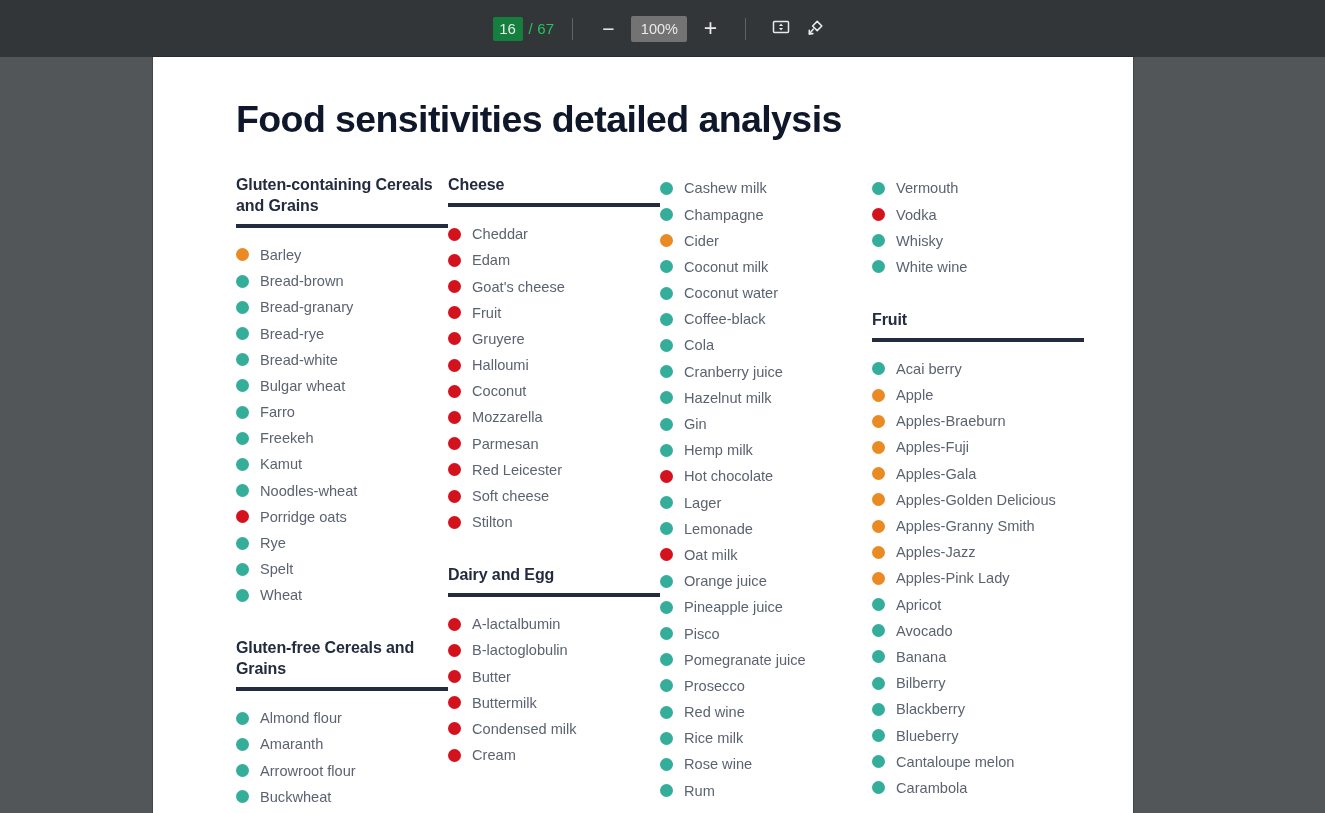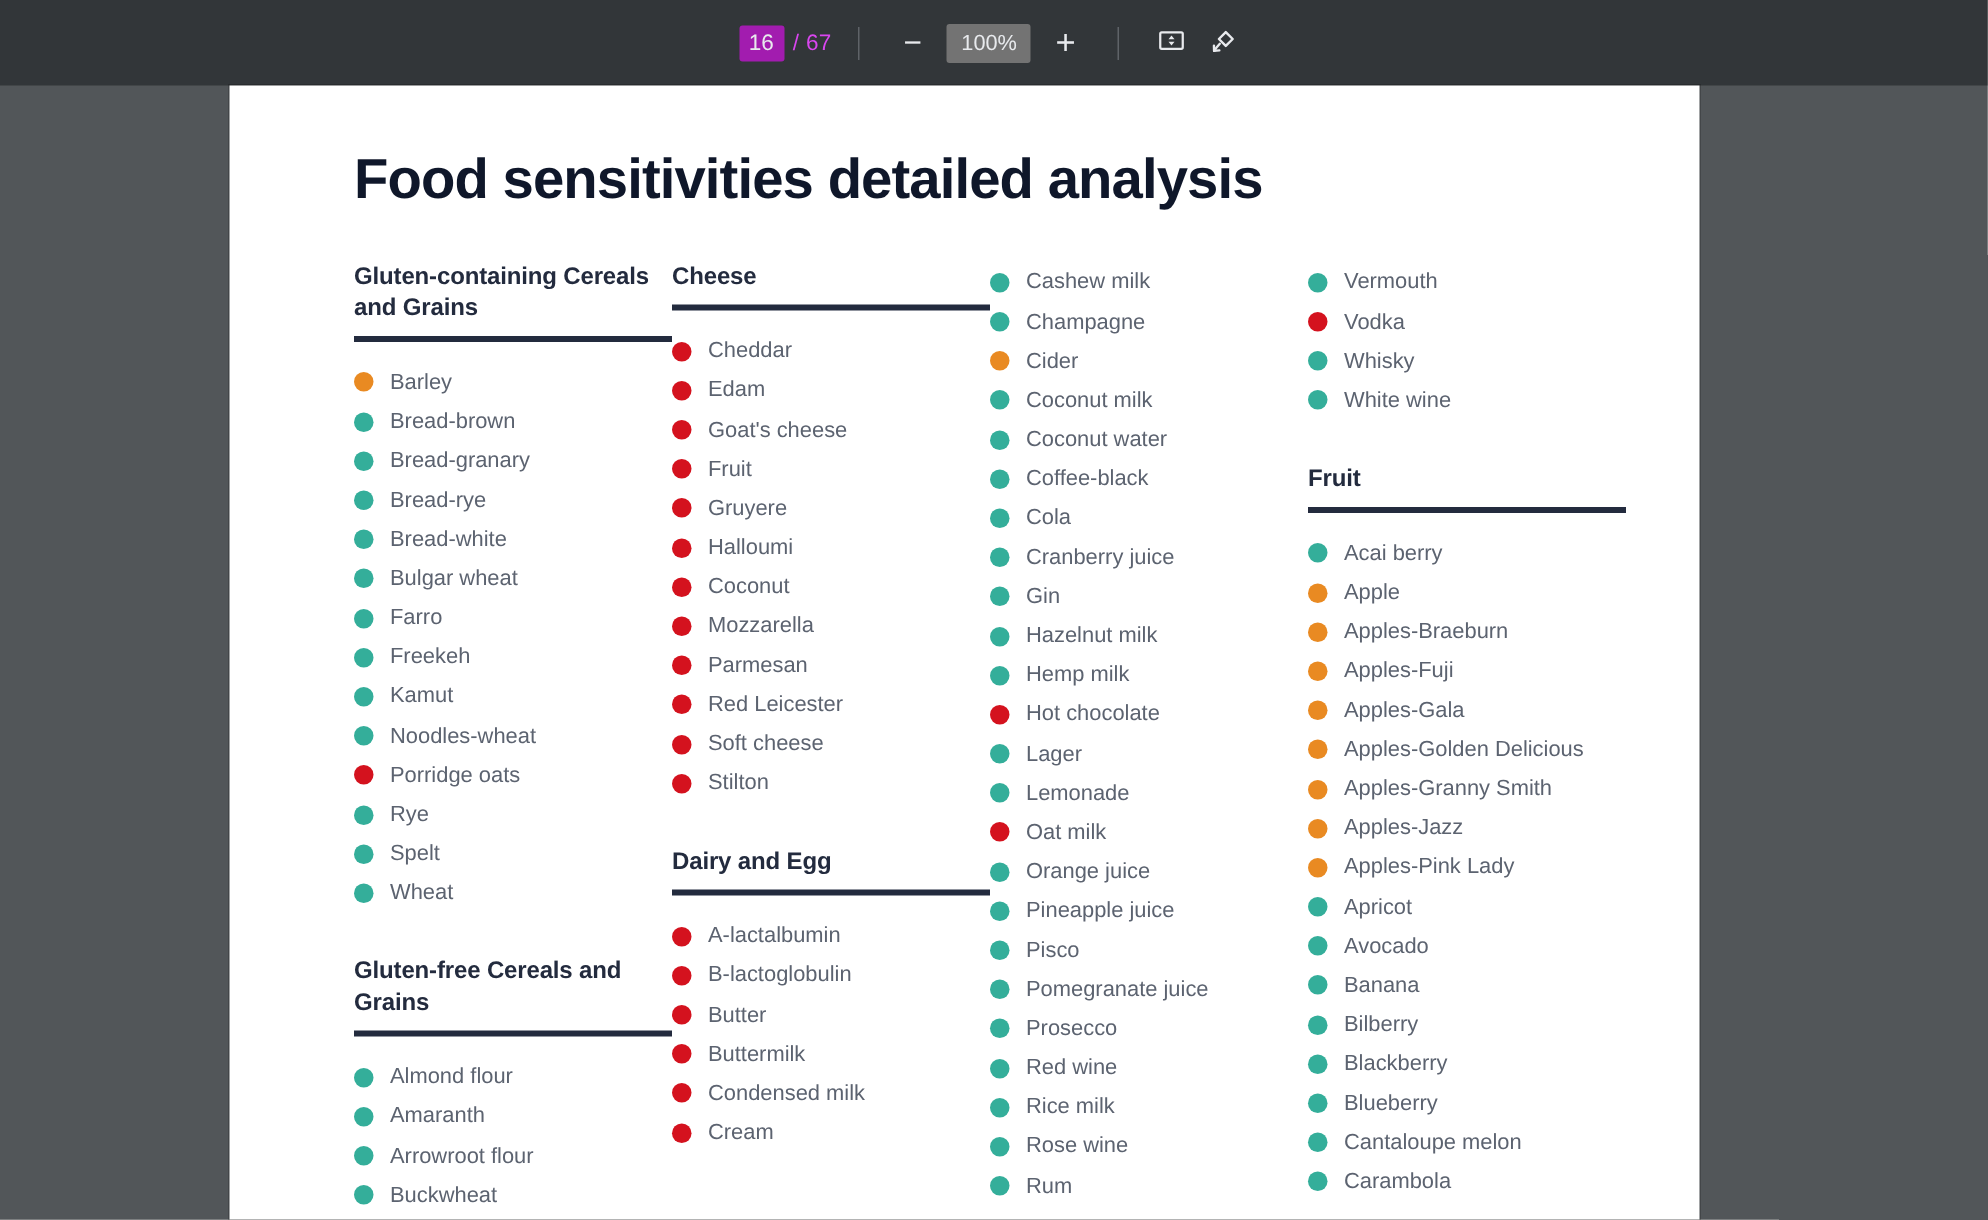--- a/index.html
+++ b/index.html
@@ -20,31 +20,31 @@
     color: #e8eaed;
     user-select: none;
   }
   .tb-group { display: flex; align-items: center; }
 
   .page-box {
     display: flex; align-items: center; gap: 6px;
     font-size: 15px; letter-spacing: .2px;
   }
   .page-input {
-    background: #a21caf;
+    background: #15803d;
     border: none; outline: none;
     color: #e8eaed;
     font-family: "Liberation Sans", sans-serif;
     font-size: 15px;
     text-align: center;
     width: 30px; height: 24px;
     border-radius: 2px;
     padding: 0 0;
   }
-  .page-total { color: #d946ef; font-size: 15px; }
+  .page-total { color: #22c55e; font-size: 15px; }
 
   .tb-sep {
     width: 1px; height: 22px;
     background: #5f6368;
     margin: 0 18px;
   }
 
   .tb-btn {
     width: 34px; height: 34px;
     display: flex; align-items: center; justify-content: center;
@@ -391,25 +391,25 @@
               <li class="item">
                 <span class="dot green"></span>
                 <span class="item-label">Cola</span>
               </li>
               <li class="item">
                 <span class="dot green"></span>
                 <span class="item-label">Cranberry juice</span>
               </li>
               <li class="item">
                 <span class="dot green"></span>
+                <span class="item-label">Hazelnut milk</span>
+              </li>
+              <li class="item">
+                <span class="dot green"></span>
                 <span class="item-label">Gin</span>
-              </li>
-              <li class="item">
-                <span class="dot green"></span>
-                <span class="item-label">Hazelnut milk</span>
               </li>
               <li class="item">
                 <span class="dot green"></span>
                 <span class="item-label">Hemp milk</span>
               </li>
               <li class="item">
                 <span class="dot red"></span>
                 <span class="item-label">Hot chocolate</span>
               </li>
               <li class="item">

